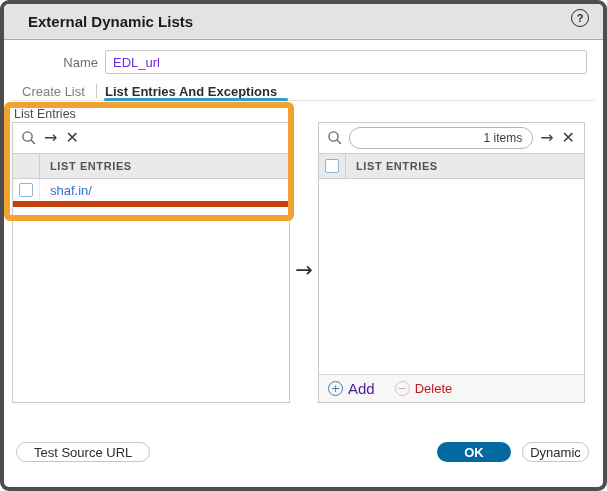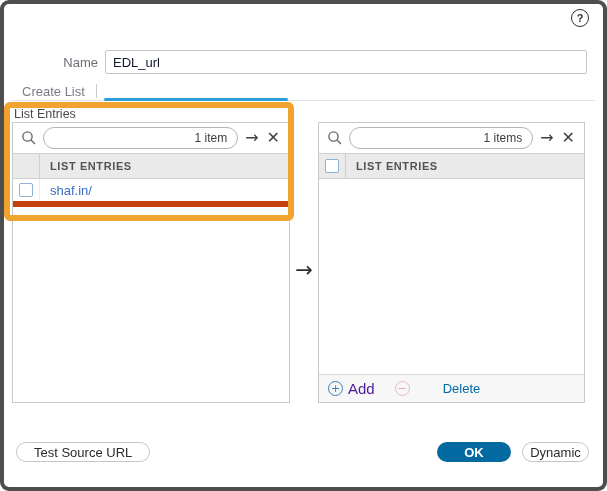--- a/index.html
+++ b/index.html
@@ -27,21 +27,21 @@
   }
 
   
   .name-label{
     position:absolute; left:40px; top:55px; width:58px;
     text-align:right; font-size:13px; color:#6d6d74;
   }
   .name-input{
     position:absolute; left:105px; top:50px; width:482px; height:24px;
     border:1px solid #c6c6c6; border-radius:2px; padding:0 7px;
-    font-size:13px; color:#0f172a; font-family:"Liberation Sans", sans-serif; background:#fff;
+    font-size:13px; color:#6d28d9; font-family:"Liberation Sans", sans-serif; background:#fff;
   }
 
   
   .tab-inactive{
     position:absolute; left:22px; top:84px; font-size:13px; color:#7b7b83; cursor:pointer;
   }
   .tab-sep{ position:absolute; left:96px; top:84px; width:1px; height:14px; background:#c9c9c9; }
   .tab-active{
     position:absolute; left:105px; top:84px; font-size:13px; font-weight:700; color:#2d2d2d; cursor:pointer;
   }
@@ -99,21 +99,21 @@
     display:flex; align-items:center; gap:20px; padding-left:9px;
   }
   .footer-action{ display:flex; align-items:center; gap:5px; cursor:pointer; background:none; border:none; padding:0; font-family:"Liberation Sans", sans-serif; }
   .circle-ico{
     width:15px; height:15px; border-radius:50%; display:flex; align-items:center; justify-content:center;
     font-size:11px; line-height:1; font-family:"DejaVu Sans", sans-serif;
   }
   .add-ico{ border:1.3px solid #3d7fb5; color:#3d7fb5; }
   .add-text{ font-size:15px; font-weight:400; color:#4c1d95; }
   .del-ico{ border:1.3px solid #e7bcbc; color:#dba8a8; }
-  .del-text{ font-size:13px; color:#0369a1;margin-left:28px; }
+  .del-text{ font-size:13px; color:#b91c1c; }
 
   .transfer-arrow{
     position:absolute; left:292px; top:256px; width:24px; height:28px;
     display:flex; align-items:center; justify-content:center;
     font-size:21px; color:#2d2d2d; cursor:pointer; background:none; border:none;
     font-family:"DejaVu Sans", sans-serif;
   }
 
   
   .highlight-box{
@@ -132,40 +132,41 @@
   #btn-ok{ left:437px; width:74px; border:none; color:#fff; font-weight:600; }
   #btn-cancel{ left:522px; width:67px; }
 
   .mag-svg{ flex:0 0 auto; display:block; }
 </style>
 </head>
 <body>
 
 <div class="dialog">
 
+  <div class="titlebar" style="background: rgb(227, 227, 227);">
+    <span class="title">External Dynamic Lists</span>
+  </div>
   <button class="help-circle">?</button>
 
   <label class="name-label">Name</label>
   <input class="name-input" type="text" value="EDL_url" style="">
 
   <span class="tab-inactive">Create List</span>
   <span class="tab-sep"></span>
+  <span class="tab-active">List Entries And Exceptions</span>
   <div class="tab-hairline"></div>
   <div class="tab-underline" id="tab-underline" style="background: rgb(47, 156, 216);"></div>
 
   <span class="panel-label" style="left:14px">List Entries</span>
   <div class="panel" id="left-panel">
     <div class="search-row">
       <svg class="mag-svg" width="16" height="16" viewBox="0 0 16 16">
         <circle cx="6.5" cy="6.5" r="4.6" fill="none" stroke="#6b6b6b" stroke-width="1.4"></circle>
         <line x1="10" y1="10" x2="14" y2="14" stroke="#6b6b6b" stroke-width="1.4"></line>
       </svg>
-      <div class="search-pill">
-        <span>1 item</span>
-      </div>
       <button class="icon-btn">→</button>
       <button class="icon-btn">✕</button>
     </div>
     <div class="table-header">
       <div class="th-check"></div>
       <div class="th-label">LIST ENTRIES</div>
     </div>
     <div class="table-row">
       <div class="td-check">
         <span class="checkbox"></span>

